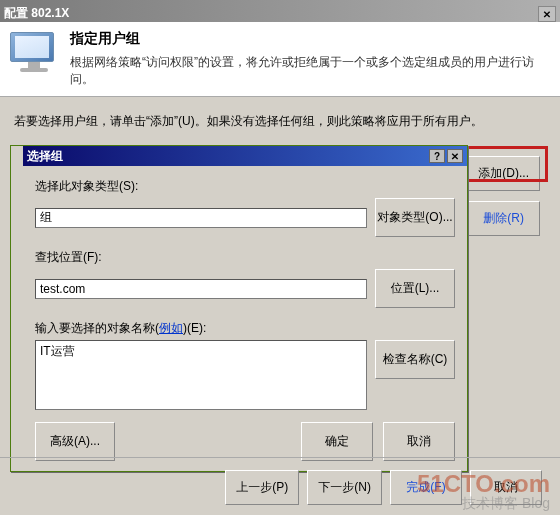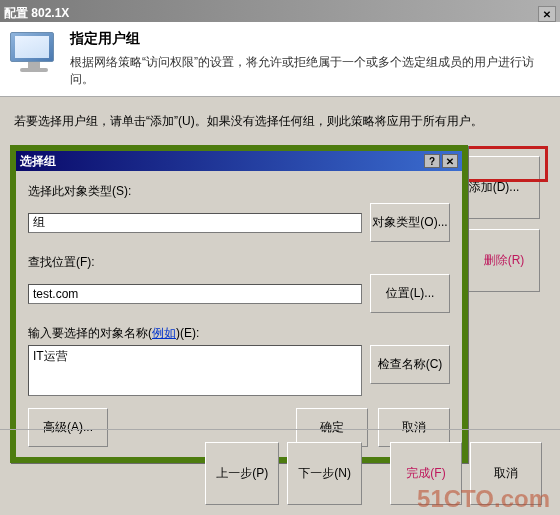--- a/index.html
+++ b/index.html
@@ -89,45 +89,46 @@
     top: 156px;
     display: flex;
     flex-direction: column;
     gap: 10px;
   }
   .winbtn {
     background: #d4d0c8;
     border: 1px solid #888;
     border-top-color: #fff;
     border-left-color: #fff;
-    padding: 22px 10px;
+    padding: 8px 10px;
     min-width: 72px;
     font-size: 12px;
     text-align: center;
     cursor: default;
   }
-  .winbtn.disabled { color: #be185d; margin-left: 20px; }
+  .winbtn.disabled { color: #1d4ed8; }
   .red-outline {
     position: absolute;
     right: 12px;
     top: 146px;
     width: 90px;
     height: 36px;
     border: 3px solid #c41e1e;
     pointer-events: none;
   }
   
   .subdialog {
     position: absolute;
     left: 10px;
     top: 145px;
     width: 458px;
     background: #d4d0c8;
-    border: 6px solid #4d7c0f;
+    border: 1px solid #4d7c0f;
     box-shadow: 1px 1px 0 #6b6b6b;
+    padding-left: 12px;
   }
   .sub-titlebar {
     height: 20px;
     background: linear-gradient(90deg,#0a0a6a,#3b6dd0);
     color: #fff;
     display: flex; align-items: center;
     padding: 0 4px;
     font-size: 12px;
     font-weight: bold;
   }
@@ -161,21 +162,21 @@
     height: 39px;
     background: #d4d0c8;
     border: 1px solid #888;
     border-top-color: #fff;
     border-left-color: #fff;
     font-size: 12px;
   }
   .link { color: #0033cc; text-decoration: underline; cursor: pointer; }
   .multitext {
     flex: 1;
-    height: 51px;
+    height: 70px;
     background: #fff;
     border: 1px solid #7a7a7a;
     border-top-color: #555;
     border-left-color: #555;
     padding: 2px 4px;
     font-size: 12px;
   }
   .dlg-buttons {
     display: flex;
     gap: 10px;
@@ -297,13 +298,14 @@
 
 <div class="wizard-btns">
   <button class="winbtn">上一步(P)</button>
   <button class="winbtn">下一步(N)</button>
   <button class="winbtn disabled">完成(F)</button>
   <button class="winbtn">取消</button>
 </div>
 
 <div class="watermark">
   <div class="w1">51CTO.com</div>
+  <div class="w2">技术博客 Blog</div>
 </div>
 
 </body></html>

